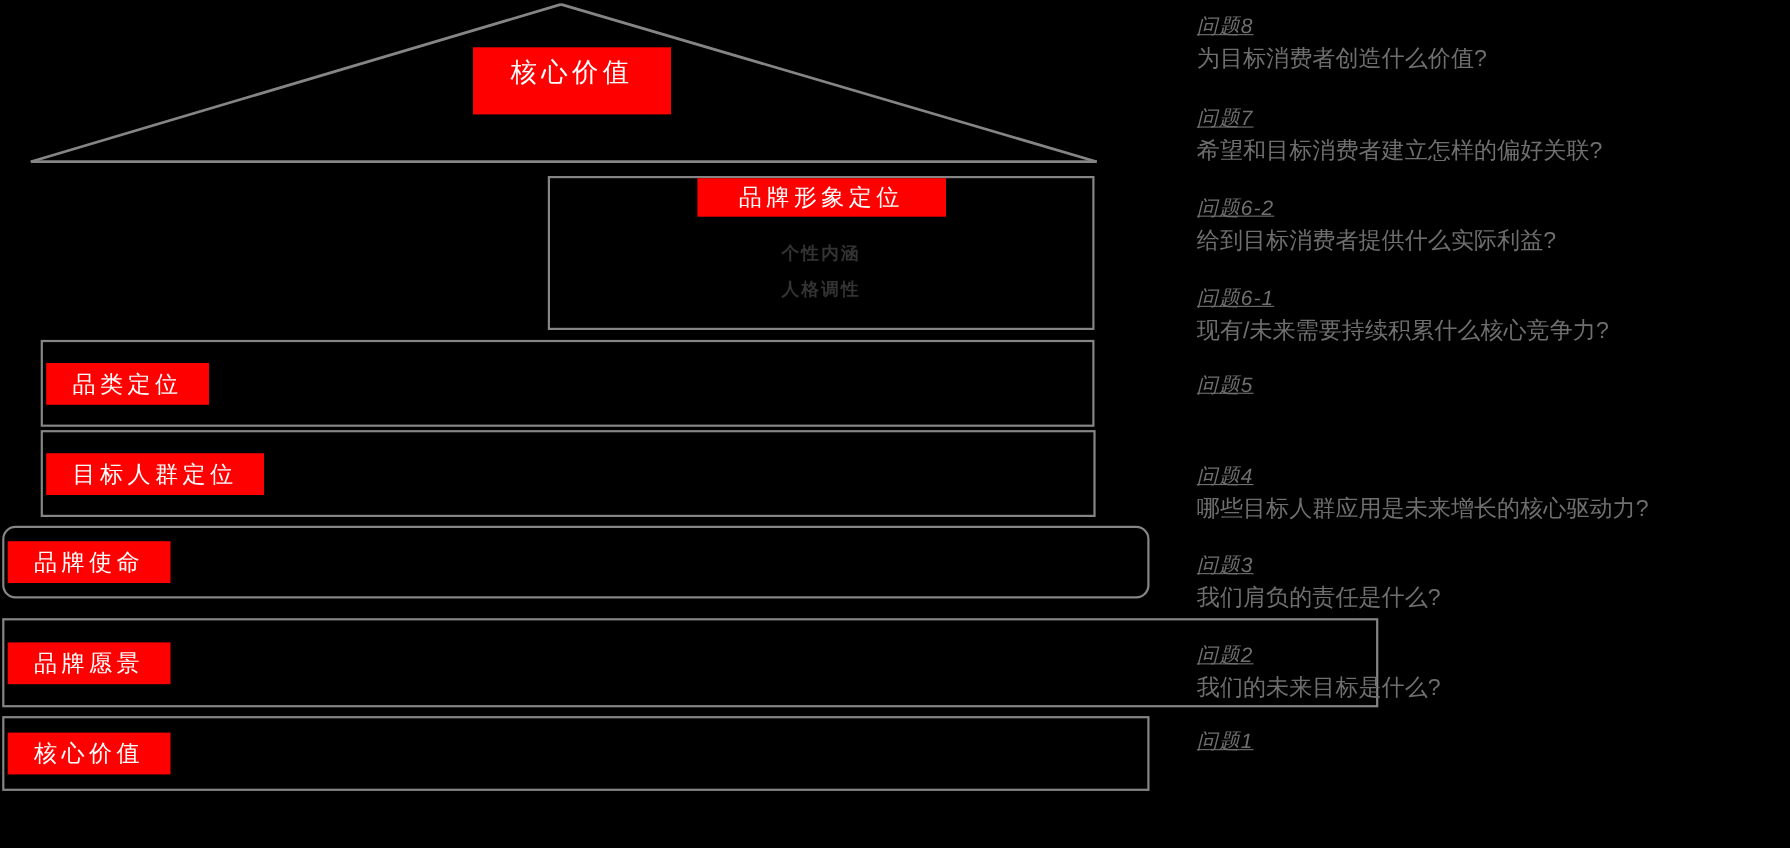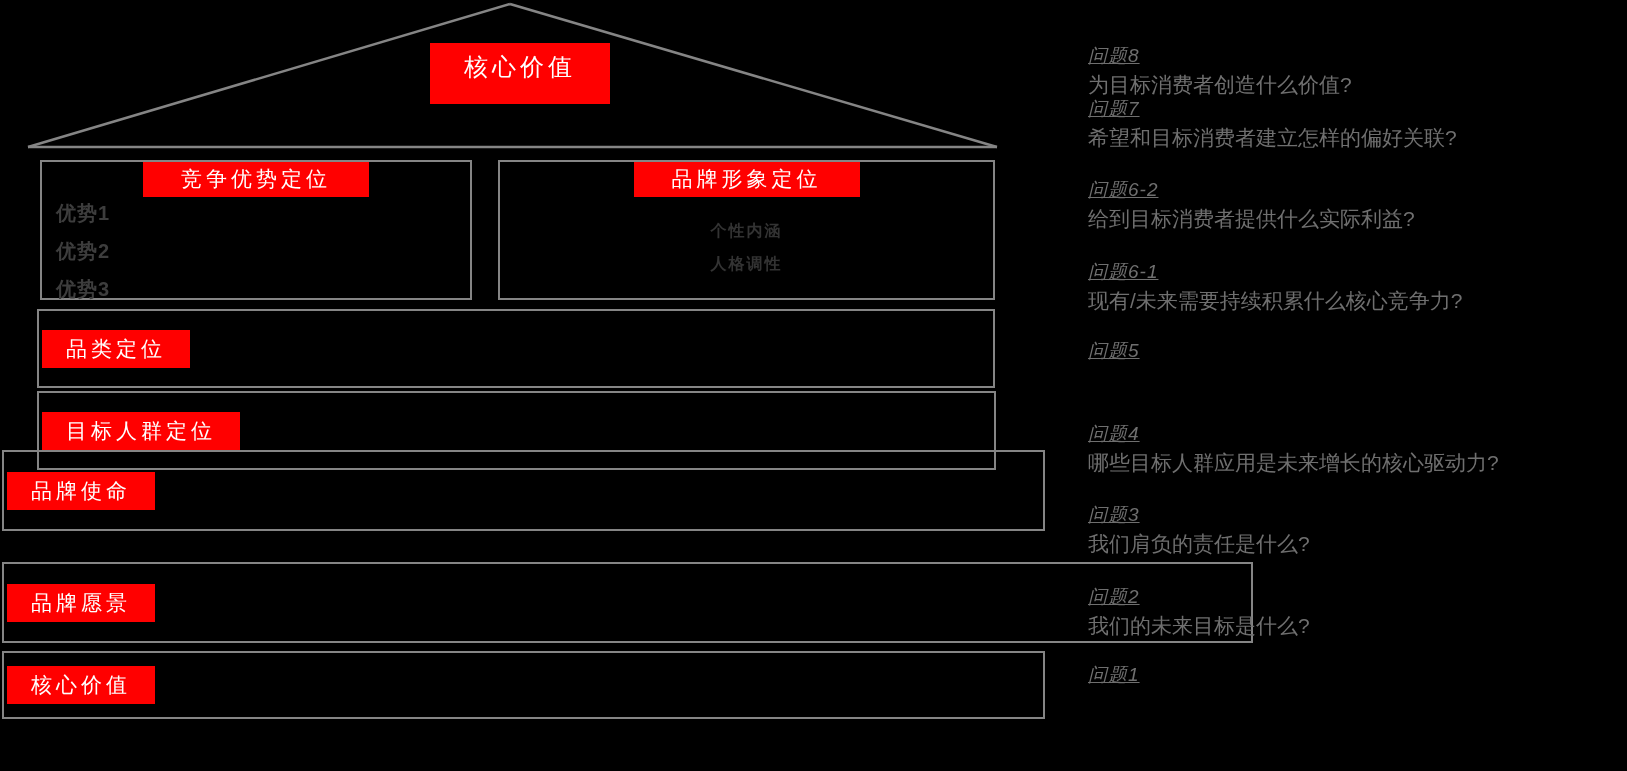--- a/index.html
+++ b/index.html
@@ -79,21 +79,21 @@
     color: var(--image-text, #333);
     letter-spacing: 2px;
   }
   .row {
     position: absolute;
     border: 2px solid var(--line-gray, #858585);
     box-sizing: border-box;
   }
   .row-category { left: 37px; top: 309px; width: 958px;  height: 79px; }
   .row-target   { left: 37px; top: 391px; width: 959px;  height: 79px; }
-  .row-mission  { left: 2px;  top: 450px; width: 1043px; height: 81px; }
+  .row-mission  { left: 2px;  top: 478px; width: 1043px; height: 66px; border-radius: 12px; }
   .row-vision   { left: 2px;  top: 562px; width: 1251px; height: 81px; }
   .row-values   { left: 2px;  top: 651px; width: 1043px; height: 68px; }
   .row-label {
     left: 3px;
     top: 50%;
     transform: translateY(-50%);
     font-size: 21px;
     height: 38px;
     line-height: 38px;
     padding: 0 24px;
@@ -114,21 +114,21 @@
     line-height: 26px;
     letter-spacing: 1px;
   }
   .q-text {
     font-size: 21px;
     color: var(--question-text, #6f6f6f);
     line-height: 27px;
     margin-top: 2px;
     white-space: nowrap;
   }
-  .qb-8 { top: 12px; margin-top: 31px; }
+  .qb-8 { top: 12px; }
   .qb-7 { top: 96px; }
   .qb-62 { top: 177px; }
   .qb-61 { top: 259px; }
   .qb-5 { top: 338px; }
   .qb-4 { top: 421px; }
   .qb-3 { top: 502px; }
   .qb-2 { top: 584px; }
   .qb-1 { top: 662px; }
 </style>
 </head>
@@ -137,26 +137,20 @@
 <div class="canvas">
 
   <svg class="roof-svg" viewBox="0 0 1050 160" aria-hidden="true">
     <line x1="28" y1="147" x2="510" y2="4" stroke="#858585" stroke-width="2.5"></line>
     <line x1="510" y1="4" x2="997" y2="147" stroke="#858585" stroke-width="2.5"></line>
     <line x1="28" y1="147" x2="997" y2="147" stroke="#858585" stroke-width="2.5"></line>
   </svg>
 
   <div class="redbox core">核心价值</div>
 
-  <div class="outbox left-box">
-    <div class="redbox box-header">竞争优势定位</div>
-    <div class="adv adv-1">优势1</div>
-    <div class="adv adv-2">优势2</div>
-    <div class="adv adv-3">优势3</div>
-  </div>
 
   <div class="outbox right-box">
     <div class="redbox box-header">品牌形象定位</div>
     <div class="image-lines">
       <div>个性内涵</div>
       <div>人格调性</div>
     </div>
   </div>
 
   <div class="row row-category">

